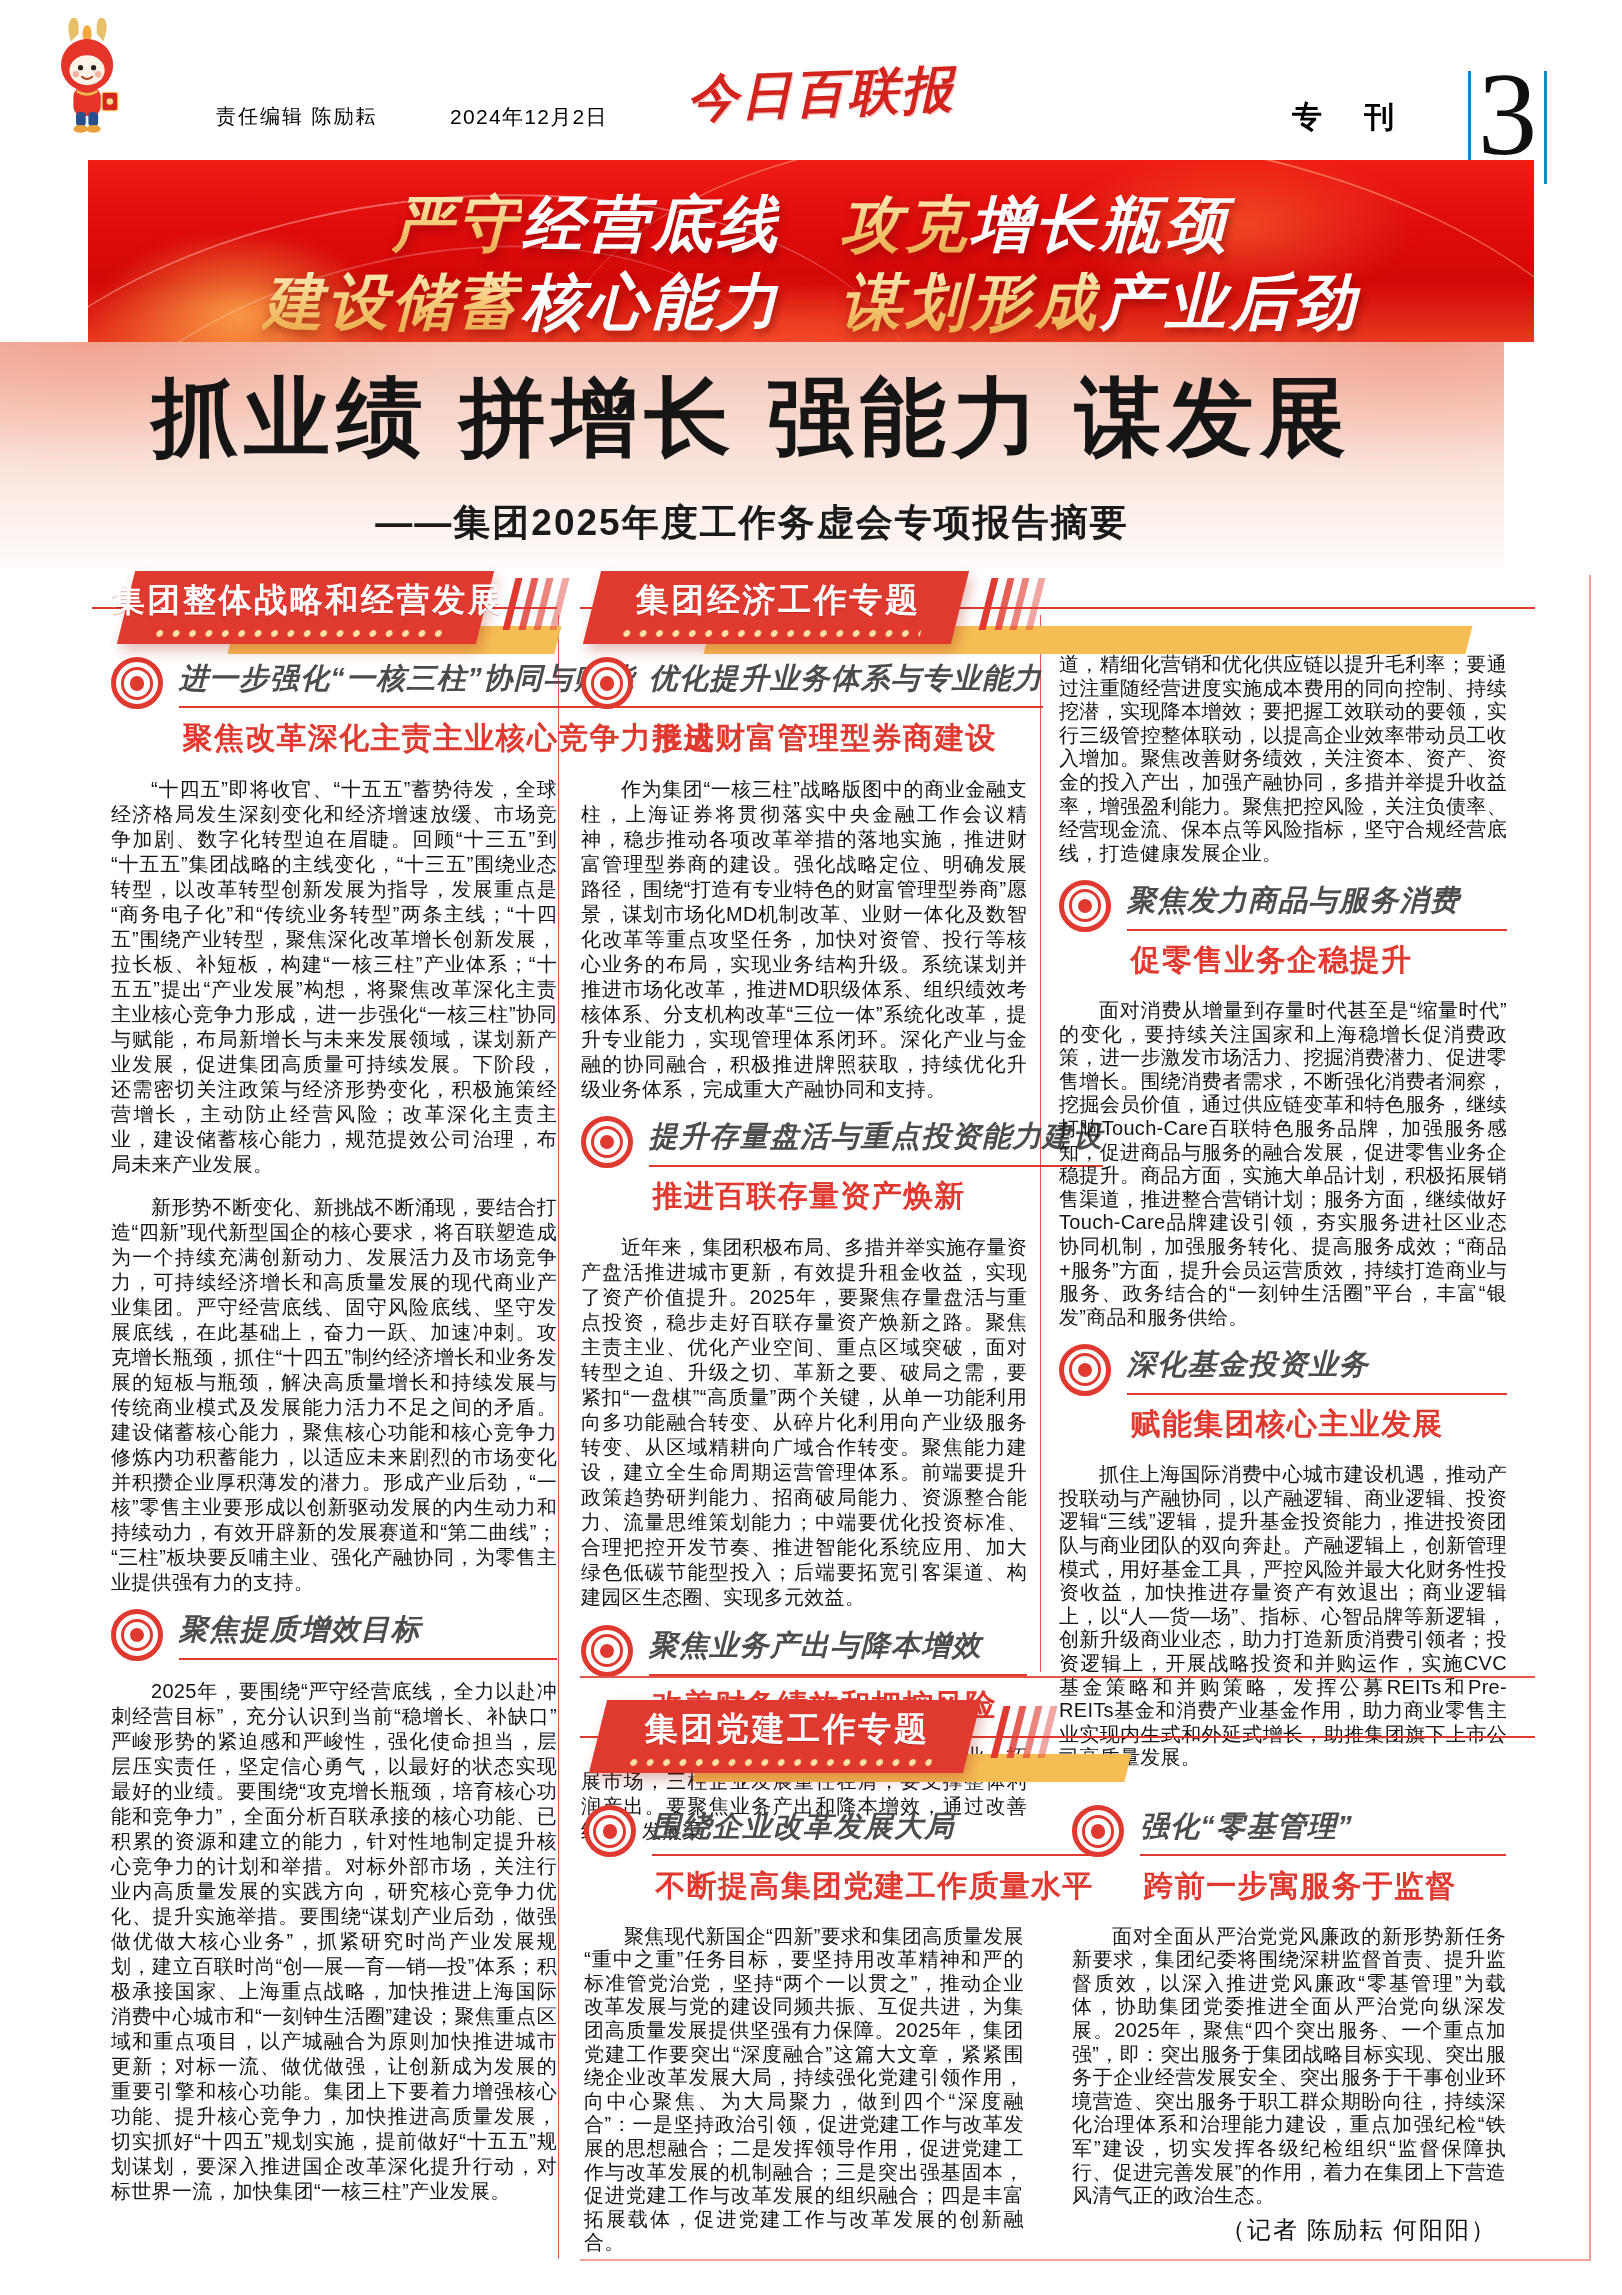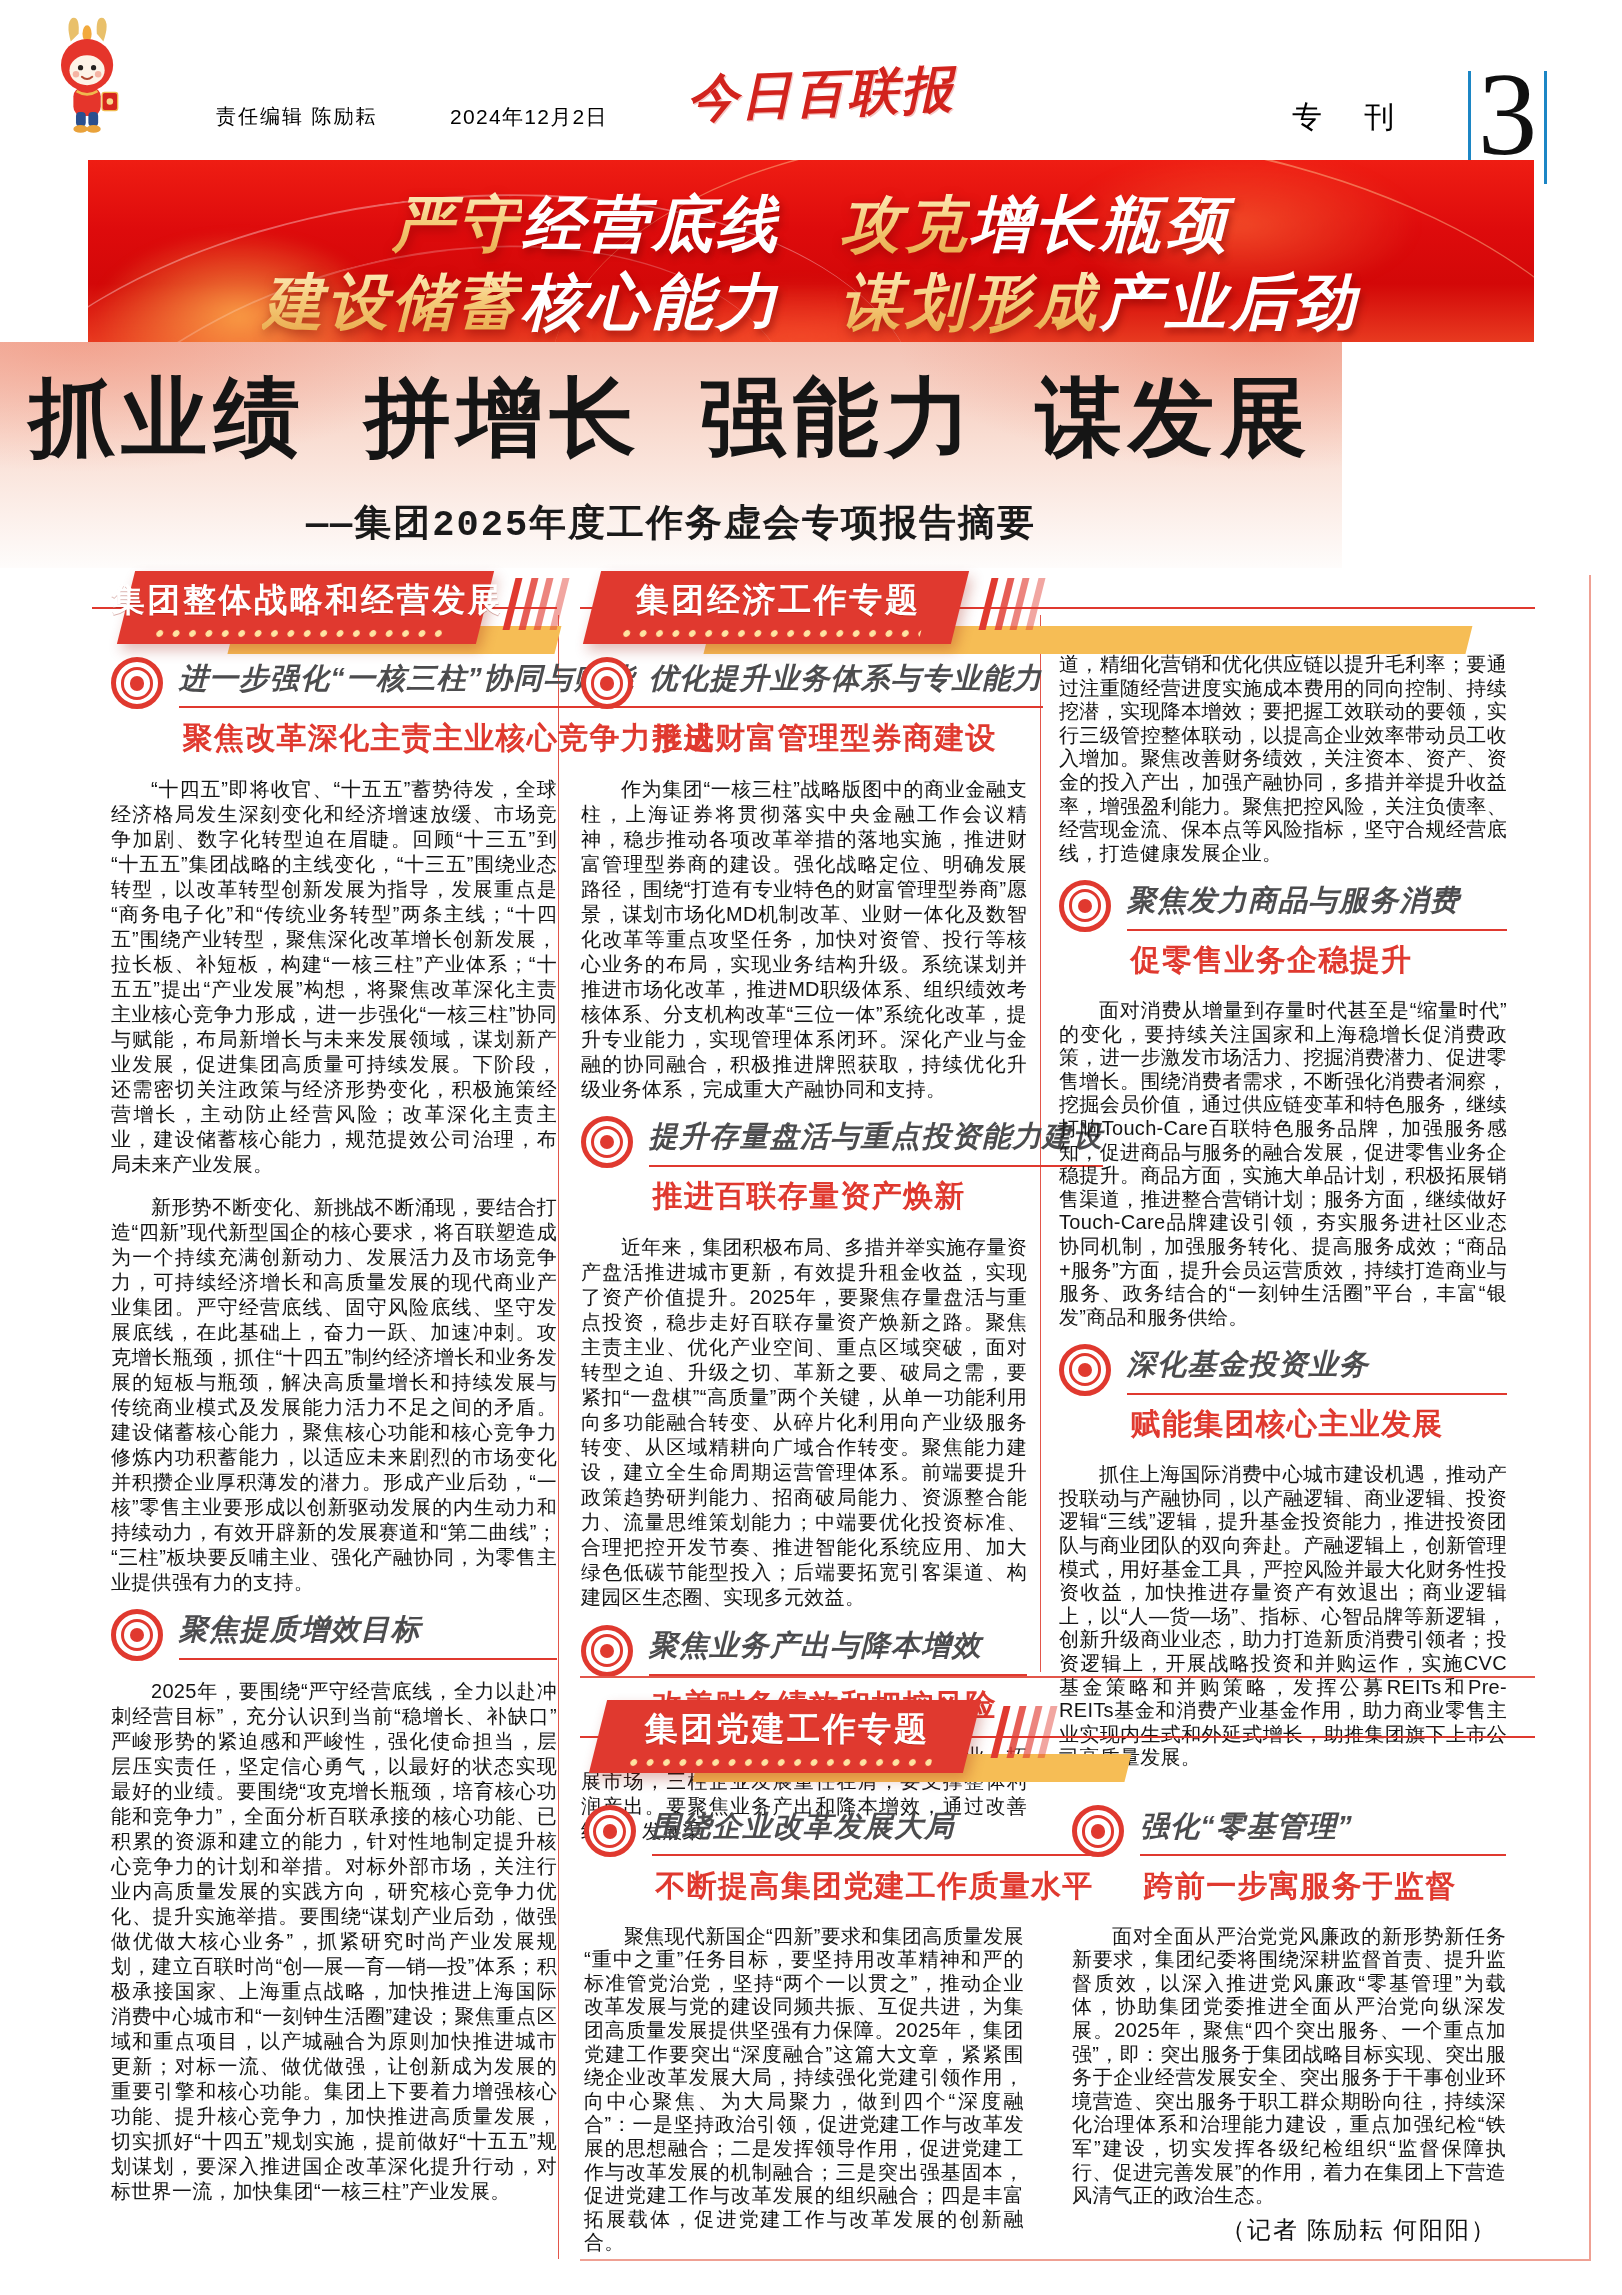--- a/index.html
+++ b/index.html
@@ -14,21 +14,21 @@
   #masthead{position:absolute;left:0;top:0;width:1623px;height:196px;}
   .m-mascot{position:absolute;left:46px;top:14.4px;width:88px;height:121px;}
   .m-editor{position:absolute;left:216px;top:103px;font-size:20px;color:#000;letter-spacing:2px;}
   .m-date{position:absolute;left:450px;top:103px;font-size:21px;color:#000;letter-spacing:1.3px;}
   .m-paper{
     position:absolute;left:667px;top:60px;width:308px;text-align:center;
     font-family:"Liberation Serif","DejaVu Serif",serif;font-style:italic;font-weight:900;
     font-size:51px;color:var(--deep-red);letter-spacing:2.6px;transform:rotate(-2deg);
     text-shadow:1.3px 1.3px 0 rgba(210,35,29,.25);
   }
-  .m-edition{position:absolute;left:1292px;top:97px;font-size:30px;font-weight:400;color:#000;letter-spacing:17px;}
+  .m-edition{position:absolute;left:1292px;top:97px;font-size:30px;font-weight:700;color:#000;letter-spacing:17px;}
   .m-blueline{position:absolute;left:213px;top:182px;width:1240px;height:4.6px;background:var(--blue);}
   .m-bar{position:absolute;top:71px;width:2.6px;height:113px;background:var(--blue);}
   .m-bar.b1{left:1468px}.m-bar.b2{left:1544px}
   .m-num{
     position:absolute;left:1471px;top:55px;width:73px;text-align:center;
     font-family:"Liberation Serif","DejaVu Serif",serif;font-size:119px;font-weight:400;color:#101010;line-height:1;
   }
   
   #banner{
     position:absolute;left:88px;top:160px;width:1446px;height:182px;overflow:hidden;
@@ -51,26 +51,25 @@
   #slogan1{top:23.6px;}
   #slogan2{top:102px;}
   .seg-white{color:#ffffff;}
   .seg-gold{
     background:linear-gradient(180deg,#fdeec0 0%,#f5cd7d 45%,#e9a94b 100%);
     -webkit-background-clip:text;background-clip:text;color:transparent;
     text-shadow:none;filter:drop-shadow(2.6px 4.6px 5.2px rgba(110,0,0,.5));
   }
   
   #headline-area{
-    position:absolute;left:0px;top:342px;width:1342px;height:226px;
+    position:absolute;left:0px;top:342px;width:1504px;height:226px;
     background:
       radial-gradient(589px 209px at 6% 0%,rgba(238,110,80,.38),transparent 62%),
       radial-gradient(589px 209px at 94% 0%,rgba(238,110,80,.38),transparent 62%),
       linear-gradient(180deg,#f4c3b5 0%,#f9ddd2 42%,#fefcfb 100%);
-    font-family: Liberation Mono, monospace;
   }
   #headline-area h1{
     margin:0;position:absolute;top:18.3px;left:0;width:100%;text-align:center;
     font-size:86px;font-weight:900;color:#151515;letter-spacing:6.5px;white-space:nowrap;
   }
   .headline-sub{
     position:absolute;top:156px;left:0;width:100%;text-align:center;
     font-size:37px;font-weight:800;color:#1a1a1a;letter-spacing:2px;white-space:nowrap;
   }
   

